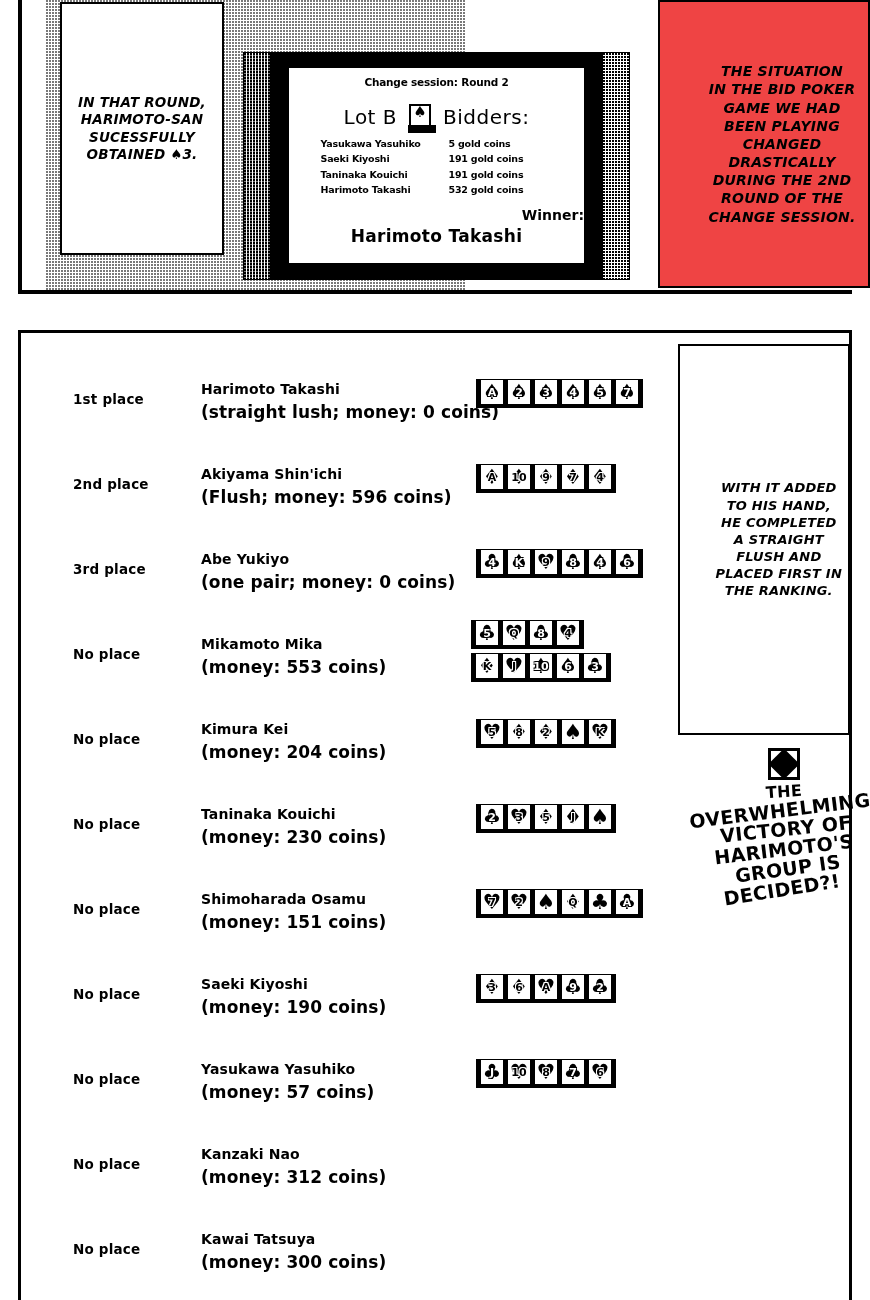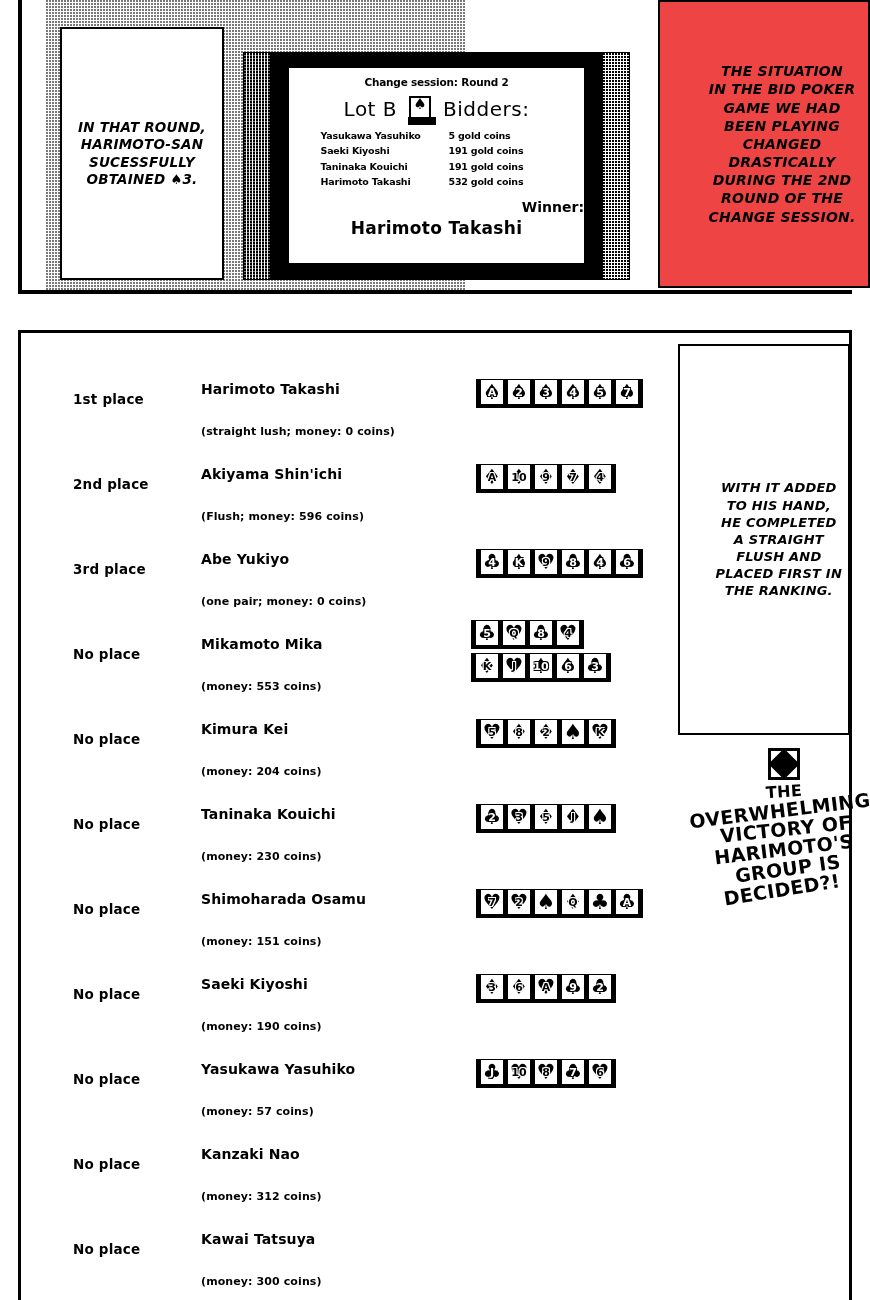--- a/index.html
+++ b/index.html
@@ -46,21 +46,20 @@
     left: 42px;
     top: 2px;
     width: 164px;
     height: 253px;
     background: #fff;
     border: 2px solid #000;
     box-sizing: border-box;
     display: flex;
     align-items: center;
     justify-content: center;
-    margin-top: 25px;
   }
   .caption-text {
     font-family: "DejaVu Sans", sans-serif;
     font-style: italic;
     font-weight: bold;
     font-size: 13.5px;
     line-height: 1.28;
     text-align: center;
     letter-spacing: 0.2px;
     padding: 0 6px;
@@ -118,21 +117,21 @@
     background: #fff;
     box-sizing: border-box;
     padding-top: 8px;
   }
   .scr-head {
     text-align: center;
     font-family: "DejaVu Sans", sans-serif;
     font-weight: bold;
     font-size: 10.5px;
     letter-spacing: -0.2px;
-    margin-bottom: 8px;
+    margin-bottom: 16px;
   }
   .scr-lotrow {
     display: flex;
     align-items: center;
     justify-content: center;
     gap: 12px;
     margin-bottom: 6px;
   }
   .scr-lot, .scr-bidders {
     font-family: "DejaVu Sans", sans-serif;
@@ -218,21 +217,21 @@
   .rank-info {
     position: absolute;
     left: 180px;
     top: 6px;
     font-family: "DejaVu Sans", sans-serif;
     font-weight: bold;
     font-size: 14px;
     line-height: 1.5;
     letter-spacing: 0.1px;
   }
-  .rank-info .sub { font-size: 11px; margin-top: 24px; }
+  .rank-info .sub { font-size: 17px; }
 
   
   .hand-wrap {
     position: absolute;
     top: 0;
   }
   .hand {
     position: relative;
     display: inline-flex;
     align-items: flex-end;

